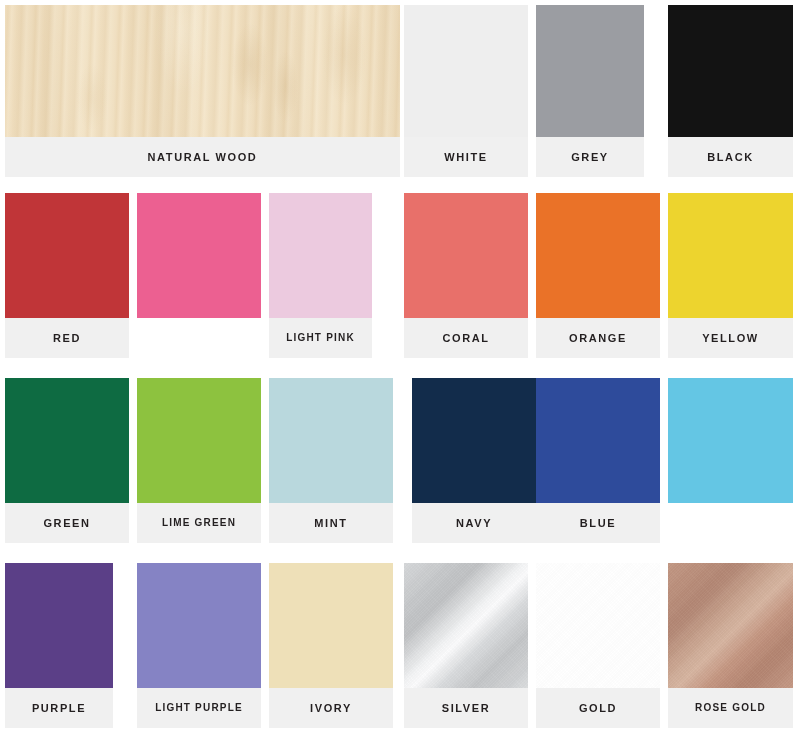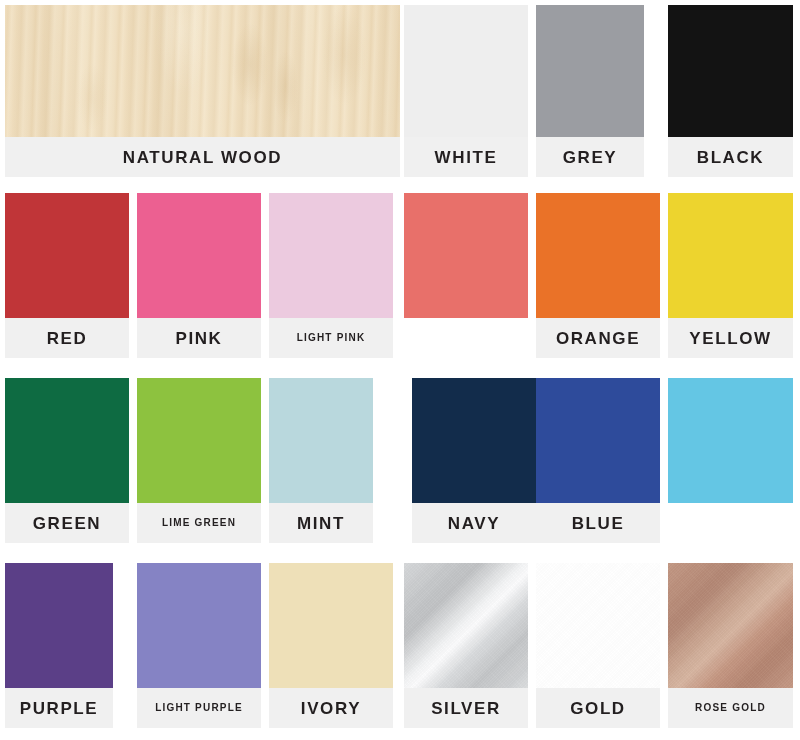--- a/index.html
+++ b/index.html
@@ -45,21 +45,21 @@
   .label-band {
     width: 100%;
     height: 40px;
     background: #f0f0f0;
     display: flex;
     align-items: center;
     justify-content: center;
     box-sizing: border-box;
   }
   .label-text {
-    font-size: 17px;
+    font-size: 11px;
     font-weight: bold;
     letter-spacing: 1.6px;
     color: #231f20;
     text-transform: uppercase;
     text-align: center;
     line-height: 1;
     white-space: nowrap;
   }
   .label-text.small {
     font-size: 10px;
@@ -149,34 +149,34 @@
 
     <div class="swatch" style="left:5px; width:124px;">
       <div class="swatch-color" style="background:#c03538;"></div>
       <div class="label-band">
         <span class="label-text">RED</span>
       </div>
     </div>
 
     <div class="swatch" style="left:137px; width:124px;">
       <div class="swatch-color" style="background:#ec6091;"></div>
-      <div class="label-band">
-        <span class="label-text">PINK</span>
-      </div>
-    </div>
-
-    <div class="swatch" style="left:269px; width:124px;">
+    </div>
+
+    <div class="swatch" style="left:269px; width:103px;">
       <div class="swatch-color" style="background:#eccadf;"></div>
       <div class="label-band">
         <span class="label-text small">LIGHT PINK</span>
       </div>
     </div>
 
     <div class="swatch" style="left:404px; width:124px;">
       <div class="swatch-color" style="background:#e8706a;"></div>
+      <div class="label-band">
+        <span class="label-text">CORAL</span>
+      </div>
     </div>
 
     <div class="swatch" style="left:536px; width:124px;">
       <div class="swatch-color" style="background:#ea7228;"></div>
       <div class="label-band">
         <span class="label-text">ORANGE</span>
       </div>
     </div>
 
     <div class="swatch" style="left:668px; width:125px;">
@@ -196,21 +196,21 @@
       </div>
     </div>
 
     <div class="swatch" style="left:137px; width:124px;">
       <div class="swatch-color" style="background:#8dc23f;"></div>
       <div class="label-band">
         <span class="label-text small">LIME GREEN</span>
       </div>
     </div>
 
-    <div class="swatch" style="left:269px; width:104px;">
+    <div class="swatch" style="left:269px; width:124px;">
       <div class="swatch-color" style="background:#b9d8dd;"></div>
       <div class="label-band">
         <span class="label-text">MINT</span>
       </div>
     </div>
 
     <div class="swatch" style="left:404px; width:124px;padding-left:8px;">
       <div class="swatch-color" style="background:#122c4b;"></div>
       <div class="label-band">
         <span class="label-text">NAVY</span>

